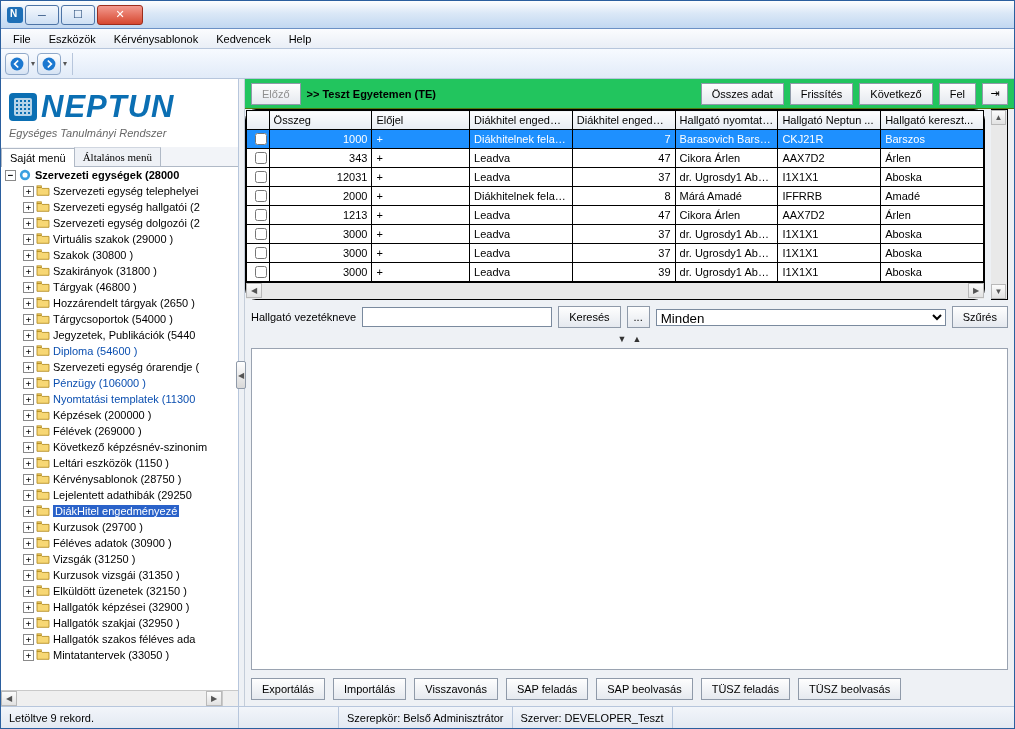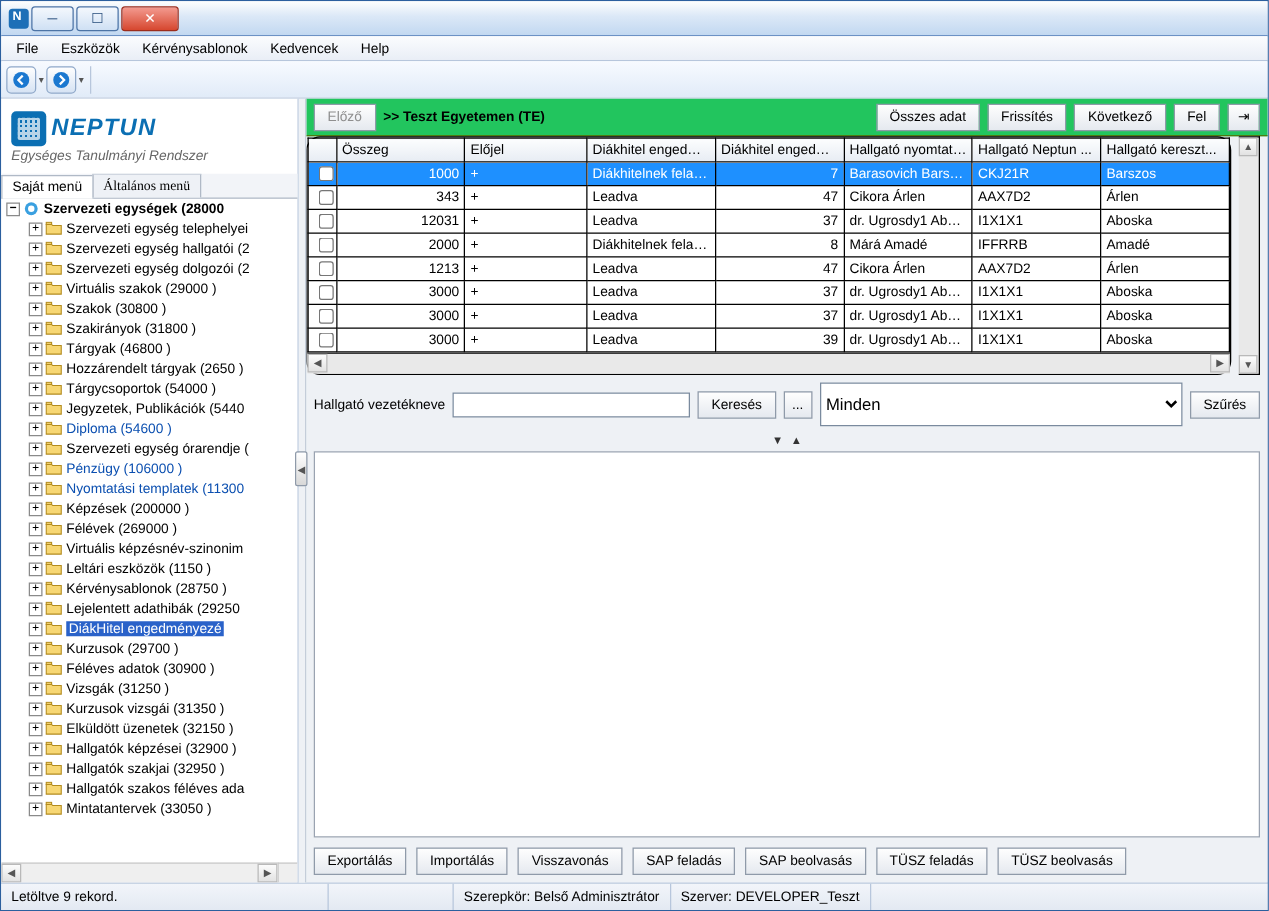--- a/index.html
+++ b/index.html
@@ -20,21 +20,21 @@
 
   .navbar { height:30px; background:linear-gradient(#f7faff,#e1ebf8); border-bottom:1px solid #b7c6dc; display:flex; align-items:center; padding:0 4px; gap:2px; }
   .navbtn { width:24px; height:22px; border:1px solid #8fa8c9; background:linear-gradient(#fefefe,#d6e3f4); border-radius:4px; display:flex; align-items:center; justify-content:center; }
   .navbtn svg { width:14px; height:14px; }
   .navsep { width:1px; height:22px; background:#b7c6dc; margin:0 3px; }
 
   .content { flex:1; display:flex; min-height:0; }
 
   .left { width:238px; border-right:1px solid #b7c6dc; display:flex; flex-direction:column; background:#fff; }
   .logo { padding:10px 8px 2px 8px; }
-  .logoimg { color:#0b6fb3; font-weight:bold; font-size:19px; letter-spacing:1px; font-style:italic; display:flex; align-items:center; gap:4px; }
+  .logoimg { color:#0b6fb3; font-weight:bold; font-size:31px; letter-spacing:1px; font-style:italic; display:flex; align-items:center; gap:4px; }
   .logoimg .sq { width:28px; height:28px; background:#0b6fb3; border-radius:4px; position:relative; }
   .logoimg .sq::before { content:""; position:absolute; inset:5px; background:repeating-linear-gradient(90deg,#fff 0 2px,transparent 2px 4px), repeating-linear-gradient(0deg,#fff 0 2px,transparent 2px 4px); opacity:.7; border-radius:2px;}
   .tagline { color:#666; font-style:italic; font-size:11px; margin-top:2px; }
 
   .tabs { display:flex; border-bottom:1px solid #b0b9c6; background:#f2f4f8; margin-top:6px; }
   .tab { padding:3px 8px; border:1px solid #b0b9c6; border-bottom:none; background:#fff; position:relative; top:1px; }
   .tab.inactive { background:#eef1f6; top:0; border-top-color:#d0d6e0;}
   .tab:not(:first-child){ margin-left:-1px;font-family:Liberation Serif, serif;}
 
   .tree { flex:1; overflow:hidden; padding:2px 0 0 0; position:relative; }
@@ -69,21 +69,21 @@
   .grid tr.sel td { background:#1e90ff; color:#fff; }
   .grid .chkcell { width:22px; }
   input[type=checkbox]{ width:12px; height:12px; }
 
   .gridhscroll { height:17px; background:#e9e9e9; display:flex; justify-content:space-between; border-top:1px solid #000;}
   .gridvscroll { width:17px; background:#e9e9e9; }
 
   .searchrow { display:flex; align-items:center; padding:6px 6px; gap:6px; }
   .searchrow .lbl { white-space:nowrap; }
   .searchrow input[type=text]{ height:20px; border:1px solid #7a8a9e; background:#fff; padding:0 4px;}
-  .searchrow select { height:35px; border:1px solid #7a8a9e; background:#fff; }
+  .searchrow select { height:17px; border:1px solid #7a8a9e; background:#fff; }
 
   .midarrows { height:14px; display:flex; justify-content:center; gap:6px; }
   .midarrows .a { font-size:9px; color:#333; }
 
   .detail { flex:1; margin:0 6px 2px 6px; border:1px solid #9aa3b1; background:#fff; }
 
   .botbtns { display:flex; gap:8px; padding:6px; flex-wrap:wrap; }
 
   .status { height:22px; border-top:1px solid #b7c6dc; background:linear-gradient(#f2f5fa,#e3e9f2); display:flex; align-items:center; font-size:11px; }
   .status .cell { padding:0 8px; border-right:1px solid #b7c6dc; height:100%; display:flex; align-items:center;}
@@ -321,21 +321,21 @@
               <span class="lbl">Félévek (269000  )</span>
             </div>
             <div class="node child">
               <span class="exp">+</span>
               <span class="ic">
                 <svg viewBox="0 0 16 14">
                   <path d="M1 3h5l1 1h8v8H1z" fill="#f7d774" stroke="#b38b1e"></path>
                   <rect x="1" y="1" width="5" height="2" fill="#f7d774" stroke="#b38b1e"></rect>
                 </svg>
               </span>
-              <span class="lbl">Virtuális képzésnév-szinonim</span>
+              <span class="lbl">Következő képzésnév-szinonim</span>
             </div>
             <div class="node child">
               <span class="exp">+</span>
               <span class="ic">
                 <svg viewBox="0 0 16 14">
                   <path d="M1 3h5l1 1h8v8H1z" fill="#f7d774" stroke="#b38b1e"></path>
                   <rect x="1" y="1" width="5" height="2" fill="#f7d774" stroke="#b38b1e"></rect>
                 </svg>
               </span>
               <span class="lbl">Leltári eszközök (1150  )</span>
@@ -631,19 +631,19 @@
         <div class="btn">Visszavonás</div>
         <div class="btn">SAP feladás</div>
         <div class="btn">SAP beolvasás</div>
         <div class="btn">TÜSZ feladás</div>
         <div class="btn">TÜSZ beolvasás</div>
       </div>
     </div>
   </div>
 
   <div class="status">
-    <div class="cell" style="width:262px">Letöltve 9 rekord.</div>
+    <div class="cell" style="width:238px">Letöltve 9 rekord.</div>
     <div class="cell gap"></div>
     <div class="cell">Szerepkör: Belső Adminisztrátor</div>
     <div class="cell">Szerver: DEVELOPER_Teszt</div>
   </div>
 
 </div>
 
 </body></html>

